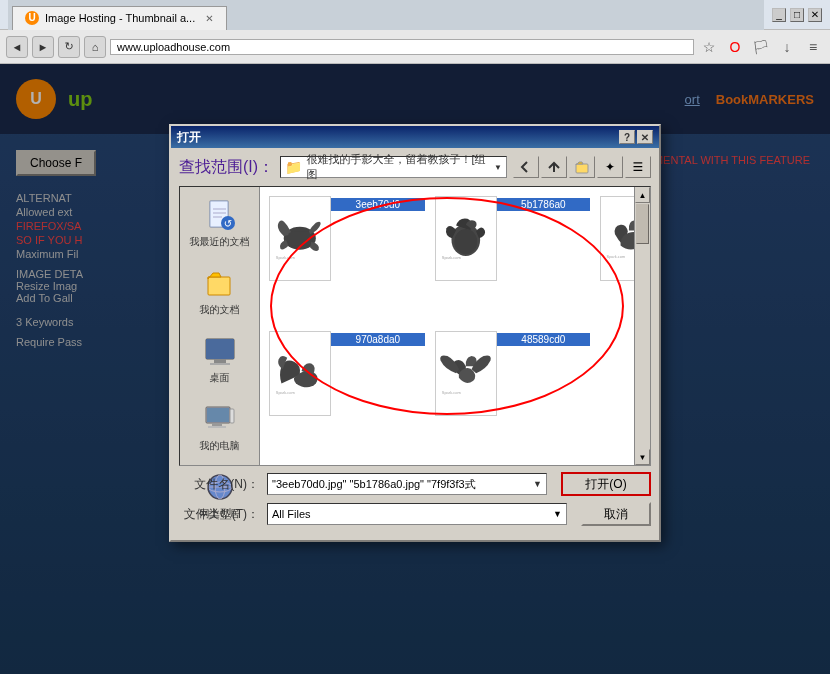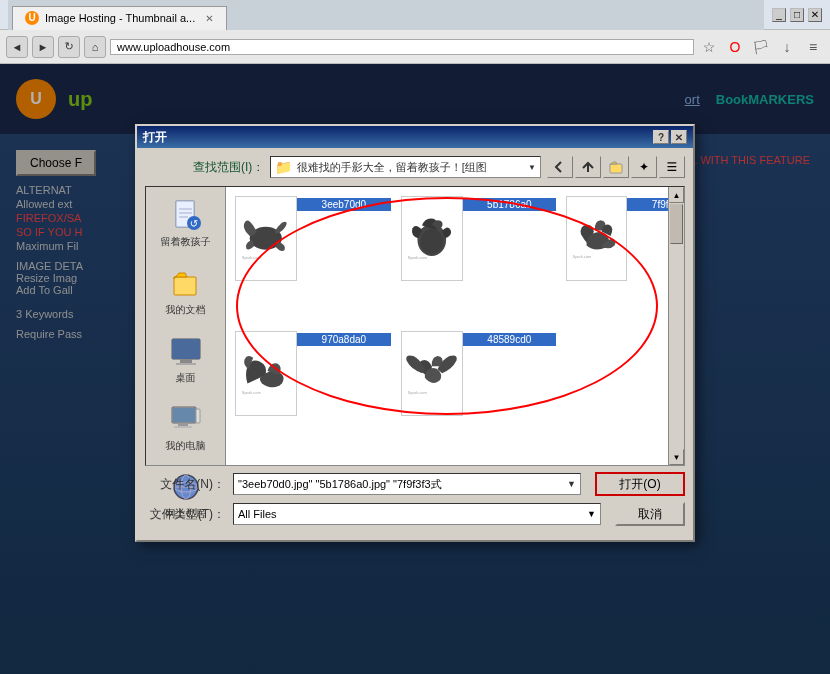--- a/index.html
+++ b/index.html
@@ -20,39 +20,39 @@
 
     
     .content-area { flex: 1; display: flex; background: #1a3a5c; position: relative; overflow: hidden; }
 
     
     .website-bg { flex: 1; background: linear-gradient(to bottom, #2a4a7c 0%, #1a3a5c 100%); position: relative; }
     .website-header { background: #1a2a4c; height: 70px; display: flex; align-items: center; padding: 0 16px; gap: 12px; }
     .site-logo { width: 40px; height: 40px; background: #ff8800; border-radius: 50%; display: flex; align-items: center; justify-content: center; color: white; font-weight: bold; font-size: 16px; }
     .header-right { margin-left: auto; display: flex; gap: 16px; align-items: center; }
     .website-body { padding: 16px; color: #ccc; }
-    .choose-btn { background: #d4d0c8; border: 2px outset #d4d0c8; padding: 4px 12px; font-size: 12px; cursor: pointer; margin-bottom: 8px; }
+    .choose-btn { background: #d4d0c8; border: 2px outset #d4d0c8; padding: 4px 12px; font-size: 12px; cursor: pointer; margin-bottom: 16px; }
     .alt-text { color: #ccc; font-size: 11px; margin-bottom: 2px; }
     .warning-text { color: #ff4444; font-size: 11px; margin-bottom: 2px; }
     .image-det { color: #ccc; font-size: 11px; margin-top: 8px; }
 
     
     .dialog-overlay { position: absolute; top: 0; left: 0; right: 0; bottom: 0; background: rgba(0,0,0,0.3); display: flex; align-items: flex-start; justify-content: center; padding-top: 60px; z-index: 100; }
 
     
-    .dialog { background: #d4d0c8; border: 2px outset #d4d0c8; width: 560px; box-shadow: 4px 4px 12px rgba(0,0,0,0.5); }
+    .dialog { background: #d4d0c8; border: 2px outset #d4d0c8; width: 492px; box-shadow: 4px 4px 12px rgba(0,0,0,0.5); }
     .dialog-titlebar { background: linear-gradient(to bottom, #0a246a, #3a6ea5); color: white; height: 22px; display: flex; align-items: center; padding: 0 6px; font-size: 12px; font-weight: bold; }
     .dialog-titlebar-title { flex: 1; }
     .dialog-title-btns { display: flex; gap: 2px; }
     .dialog-title-btn { width: 16px; height: 14px; background: #d4d0c8; border: 1px outset #d4d0c8; display: flex; align-items: center; justify-content: center; font-size: 10px; cursor: pointer; color: #333; }
     .dialog-body { padding: 8px; }
 
     
     .dialog-toolbar { display: flex; align-items: center; gap: 6px; margin-bottom: 8px; }
-    .toolbar-label { font-size: 12px; color: #14532d; white-space: nowrap; margin-left: 48px; }
+    .toolbar-label { font-size: 16px; color: #4c1d95; white-space: nowrap; }
     .toolbar-combo { display: flex; align-items: center; gap: 2px; flex: 1; }
     .toolbar-combo-box { background: white; border: 1px inset #888; height: 22px; padding: 0 4px; font-size: 11px; display: flex; align-items: center; flex: 1; gap: 4px; }
     .folder-icon { font-size: 14px; }
     .combo-text { flex: 1; font-size: 11px; color: #333; }
     .combo-arrow { font-size: 8px; color: #333; }
     .toolbar-btns { display: flex; gap: 2px; }
     .toolbar-btn { width: 26px; height: 22px; background: #d4d0c8; border: 1px outset #d4d0c8; display: flex; align-items: center; justify-content: center; cursor: pointer; font-size: 12px; }
 
     
     .places-panel { width: 80px; background: #d4d0c8; border-right: 1px solid #888; display: flex; flex-direction: column; align-items: center; padding: 8px 4px; gap: 12px; }
@@ -110,21 +110,21 @@
   <div class="content-area">
     <div class="website-bg">
 
       <div class="website-header">
         <div class="site-logo">
           <span>U</span>
         </div>
         <span style="color:#84cc16;font-size:20px;font-weight:bold;">up</span>
         <div class="header-right">
           <span style="color:#8ab4e8;font-size:13px;cursor:pointer;text-decoration:underline;">ort</span>
-          <span style="color:#14b8a6;font-weight:bold;font-size:13px;cursor:pointer;">BookMARKERS</span>
+          <span style="color:#f97316;font-weight:bold;font-size:13px;cursor:pointer;">BookMARKERS</span>
         </div>
       </div>
 
       <div class="website-body">
         <button class="choose-btn">
           <span>Choose F</span>
         </button>
         <div class="alt-text">ALTERNAT</div>
         <div class="alt-text">Allowed ext</div>
         <div class="warning-text">FIREFOX/SA</div>
@@ -199,21 +199,21 @@
                     <svg width="32" height="32" viewBox="0 0 32 32">
                       <rect x="6" y="2" width="18" height="26" rx="1" fill="#fff" stroke="#999" stroke-width="1.5"></rect>
                       <rect x="6" y="2" width="18" height="26" rx="1" fill="#e8f0ff" stroke="#99aacc" stroke-width="1"></rect>
                       <line x1="9" y1="10" x2="22" y2="10" stroke="#aac" stroke-width="1"></line>
                       <line x1="9" y1="14" x2="22" y2="14" stroke="#aac" stroke-width="1"></line>
                       <line x1="9" y1="18" x2="18" y2="18" stroke="#aac" stroke-width="1"></line>
                       <circle cx="24" cy="24" r="7" fill="#316ac5"></circle>
                       <text x="24" y="28" text-anchor="middle" font-size="10" fill="white">↺</text>
                     </svg>
                   </div>
-                  <span class="place-label">留着教孩子</span>
+                  <span class="place-label">我最近的文档</span>
                 </div>
                 <div class="place-item">
                   <div class="place-icon">
                     <svg width="32" height="32" viewBox="0 0 32 32">
                       <rect x="4" y="10" width="22" height="18" rx="1" fill="#ffd966" stroke="#cc8800" stroke-width="1"></rect>
                       <path d="M4 12l5-6h6l2 4H4z" fill="#ffc000" stroke="#cc8800" stroke-width="1"></path>
                     </svg>
                   </div>
                   <span class="place-label">我的文档</span>
                 </div>

